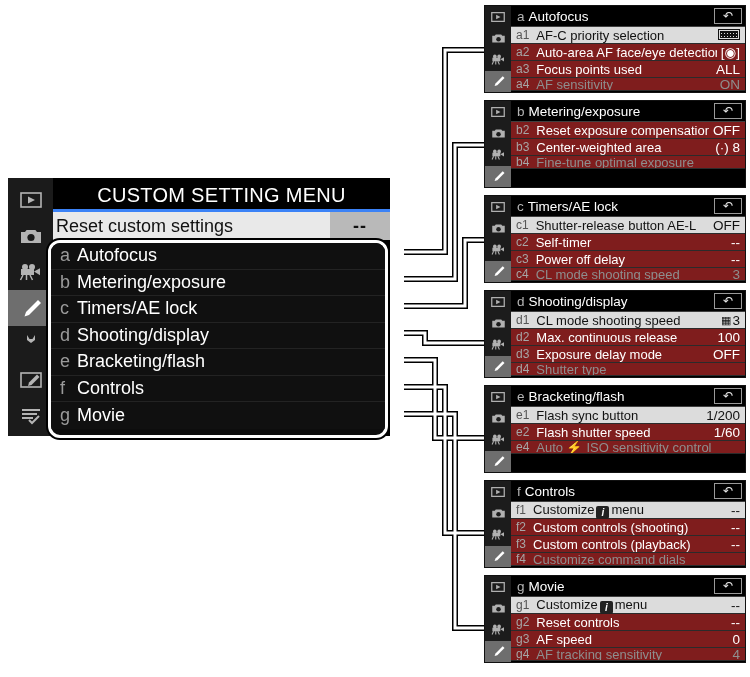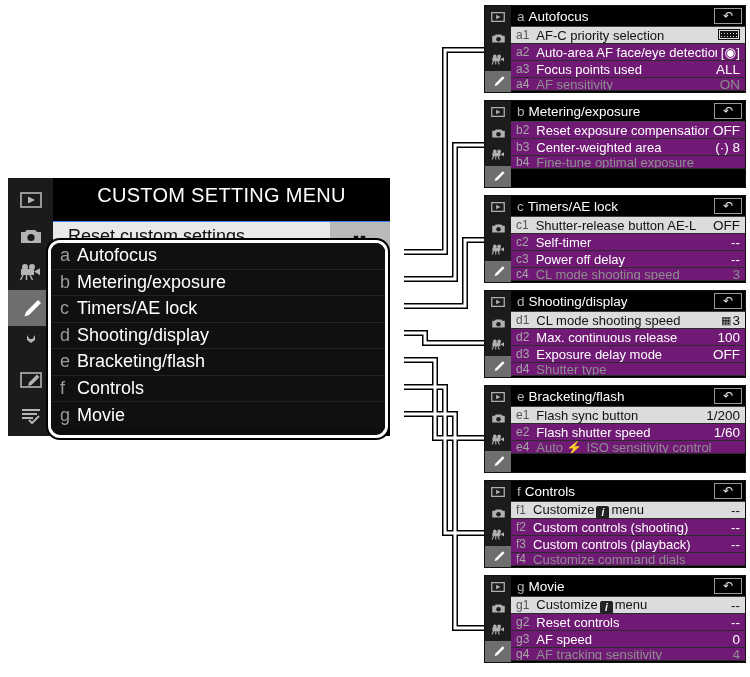--- a/index.html
+++ b/index.html
@@ -20,27 +20,27 @@
     display:flex; flex-direction:column; align-items:center; padding-top:4px;
   }
   #main-sidebar .sb{
     width:45px; height:36px; display:flex; align-items:center; justify-content:center;
     color:#b4b4b4;
   }
   #main-sidebar .sb.active{ background:#6e6e6e; color:#ffffff; }
   #main-body{ flex:1; position:relative; background:#000; }
 
   #main-title{
-    height:44px; line-height:34px; text-align:center; color:#fff;
-    font-size:20px; letter-spacing:.3px; border-bottom:1px solid #3b82f6;
+    height:34px; line-height:34px; text-align:center; color:#fff;
+    font-size:20px; letter-spacing:.3px; border-bottom:3px solid #3b82f6;
     background:#000;
   }
   #reset-row{
     height:28px; background:#e9e9e9; color:#111; display:flex; align-items:center;
-    font-size:18px; padding-left:15px; position:relative;
+    font-size:18px; padding-left:3px; position:relative;
   }
   #reset-row .rlabel{ flex:1; }
   #reset-row .rval{
     width:60px; height:28px; background:#b9b9b9; color:#111;
     display:flex; align-items:center; justify-content:center; font-size:18px;
     letter-spacing:1px; font-weight:bold;
   }
 
   #menu-group-wrap{
     position:absolute; left:-5px; top:62px; right:2px; bottom:-2px;
@@ -84,21 +84,21 @@
   .p-head .pk{ color:#b5b5b5; margin-right:4px; }
   .p-head .ret{
     position:absolute; right:3px; top:2px; width:28px; height:16px;
     border:1px solid #9a9a9a; display:flex; align-items:center; justify-content:center;
     color:#e8e8e8; font-size:12px;
   }
 
   .p-row{
     height:17px; display:flex; align-items:center; font-size:13px;
     color:#fff; padding-left:5px; border-bottom:1px solid #2b2b2b;
-    position:relative; background:#701a75;
+    position:relative; background:#7f1d1d;
   }
   .p-row.sel{ background:#dcdcdc; color:#111; }
   .p-row.sel .rk{ color:#555; }
   .p-row.cut{ height:13px; overflow:hidden; align-items:center; color:#8e8e8e; }
   .p-row .rk{ color:#a6a6a6; margin-right:7px; flex:none; font-size:12px; }
   .p-row .rl{ flex:1; overflow:hidden; white-space:nowrap; }
   .p-row .rv{
     flex:none; padding-right:5px; padding-left:4px; text-align:right;
     font-size:13.5px; letter-spacing:0px; min-width:26px;
   }

